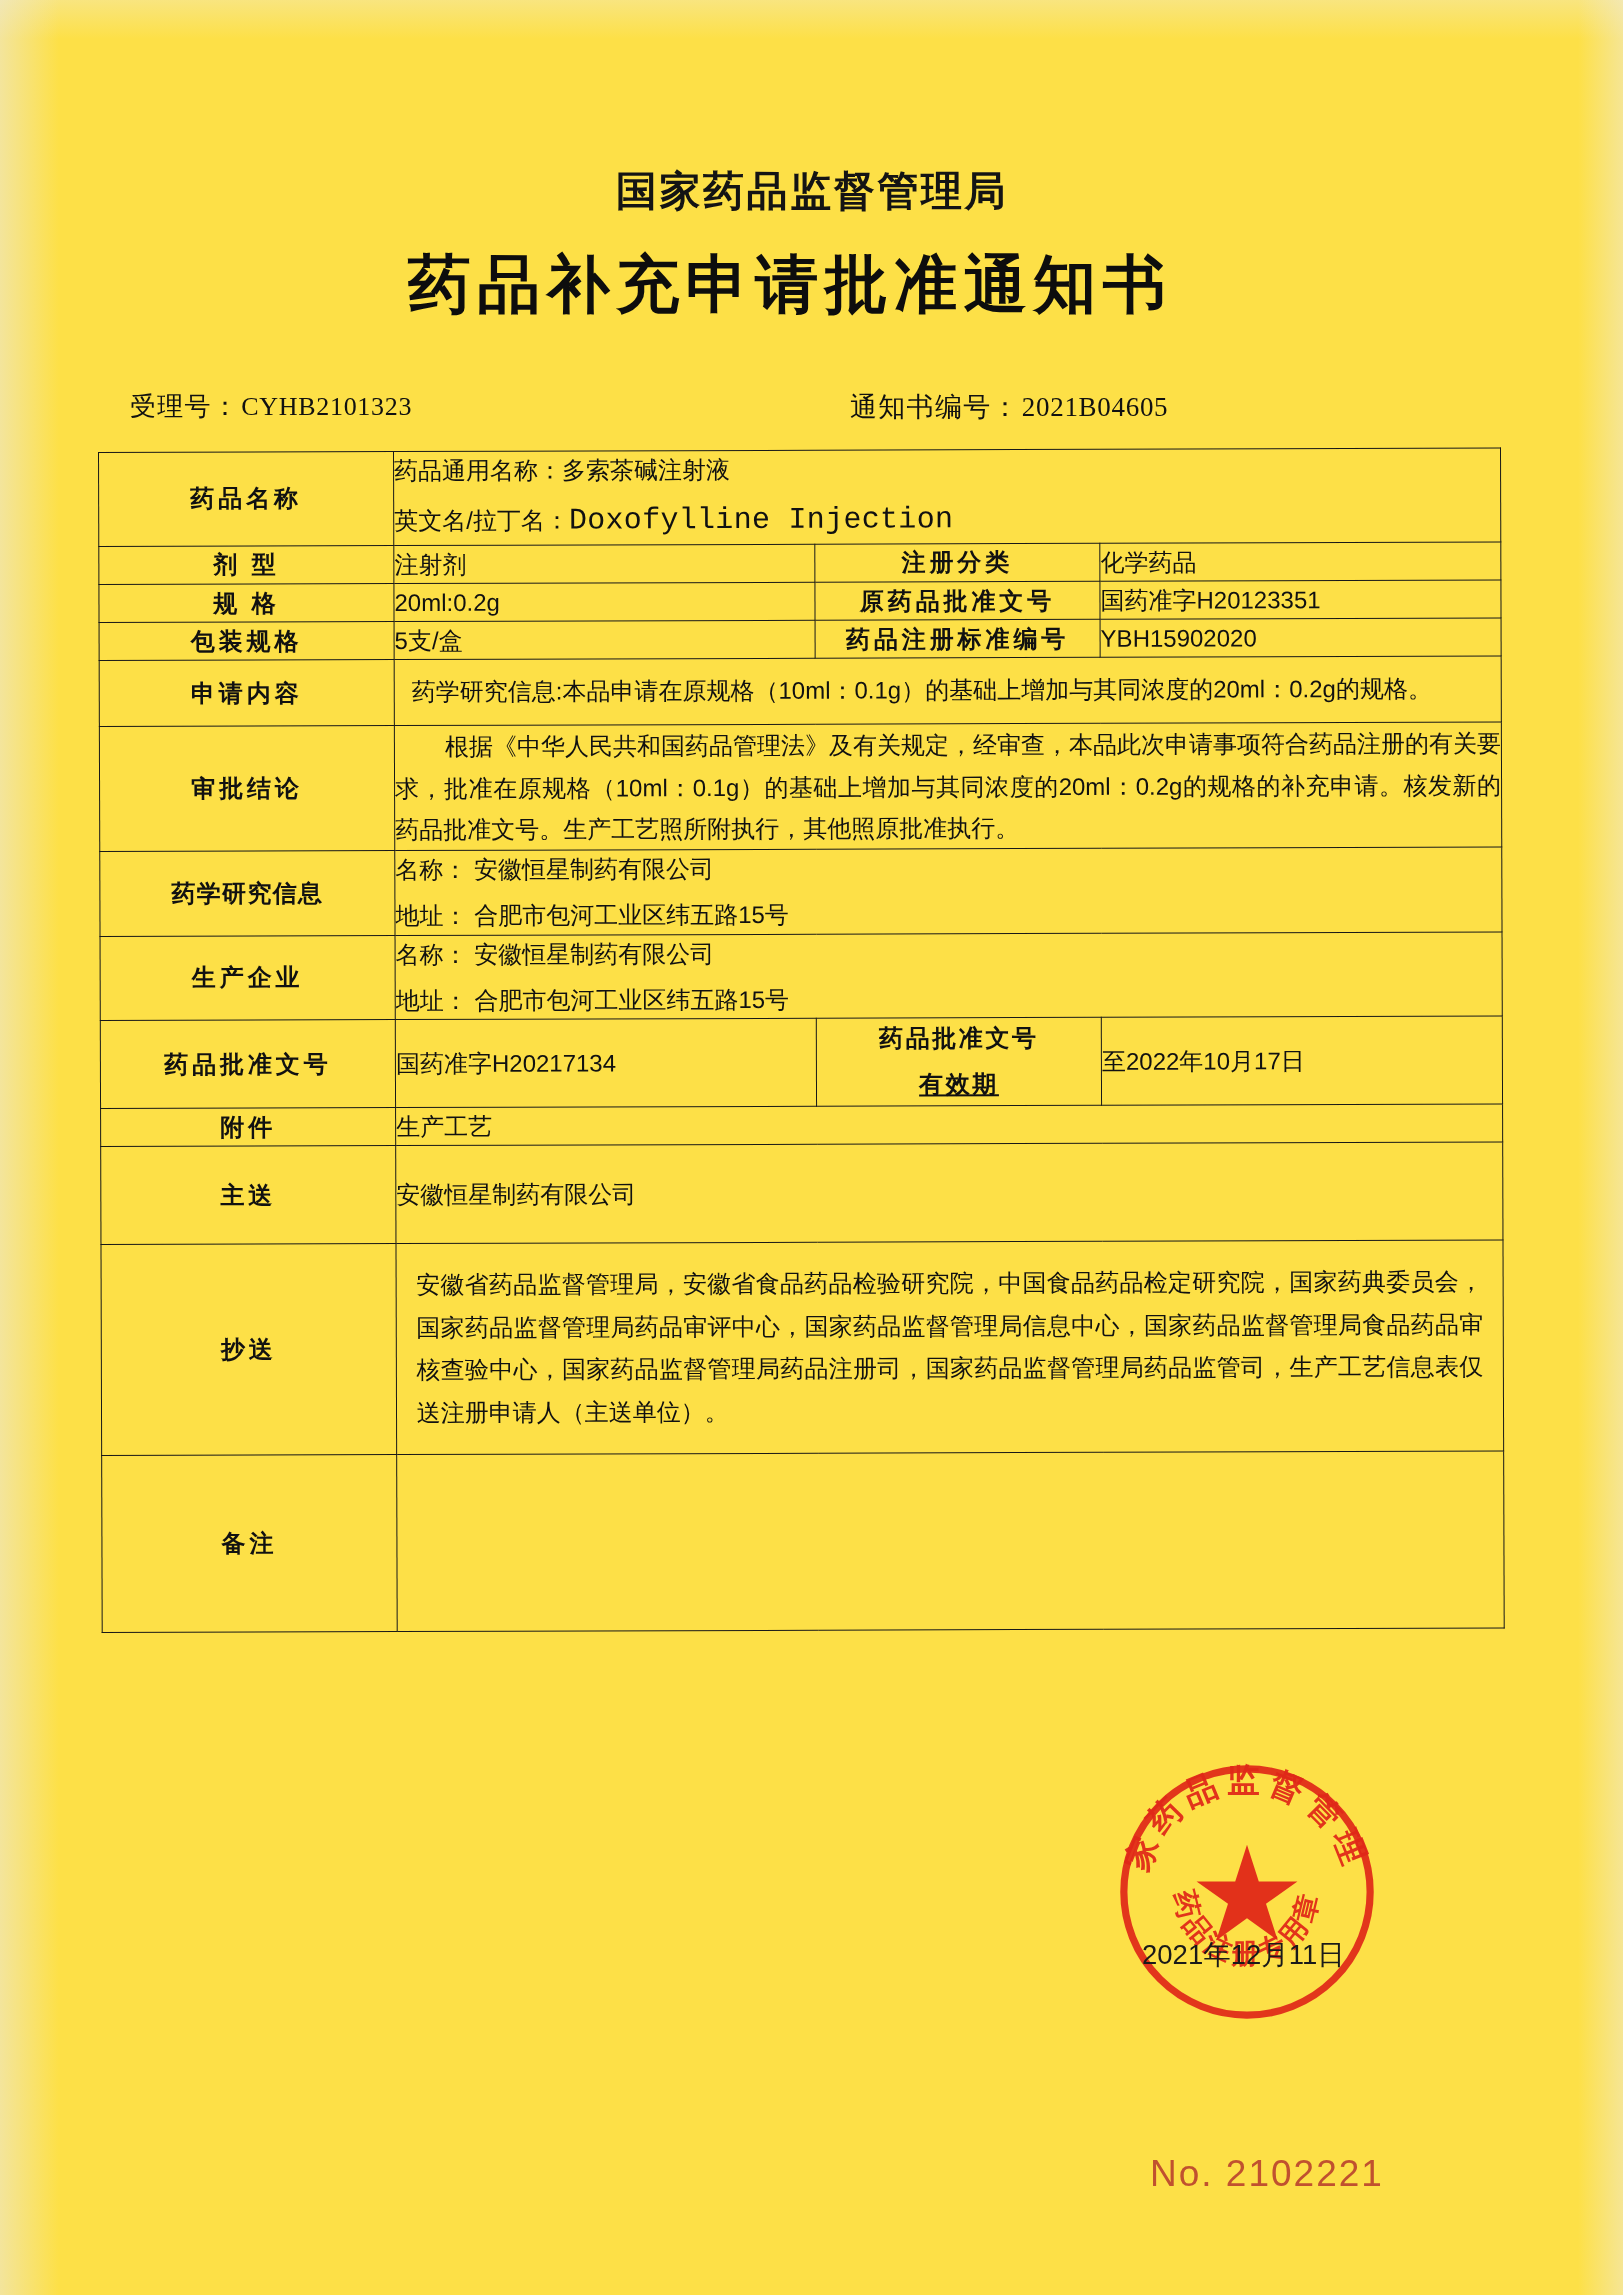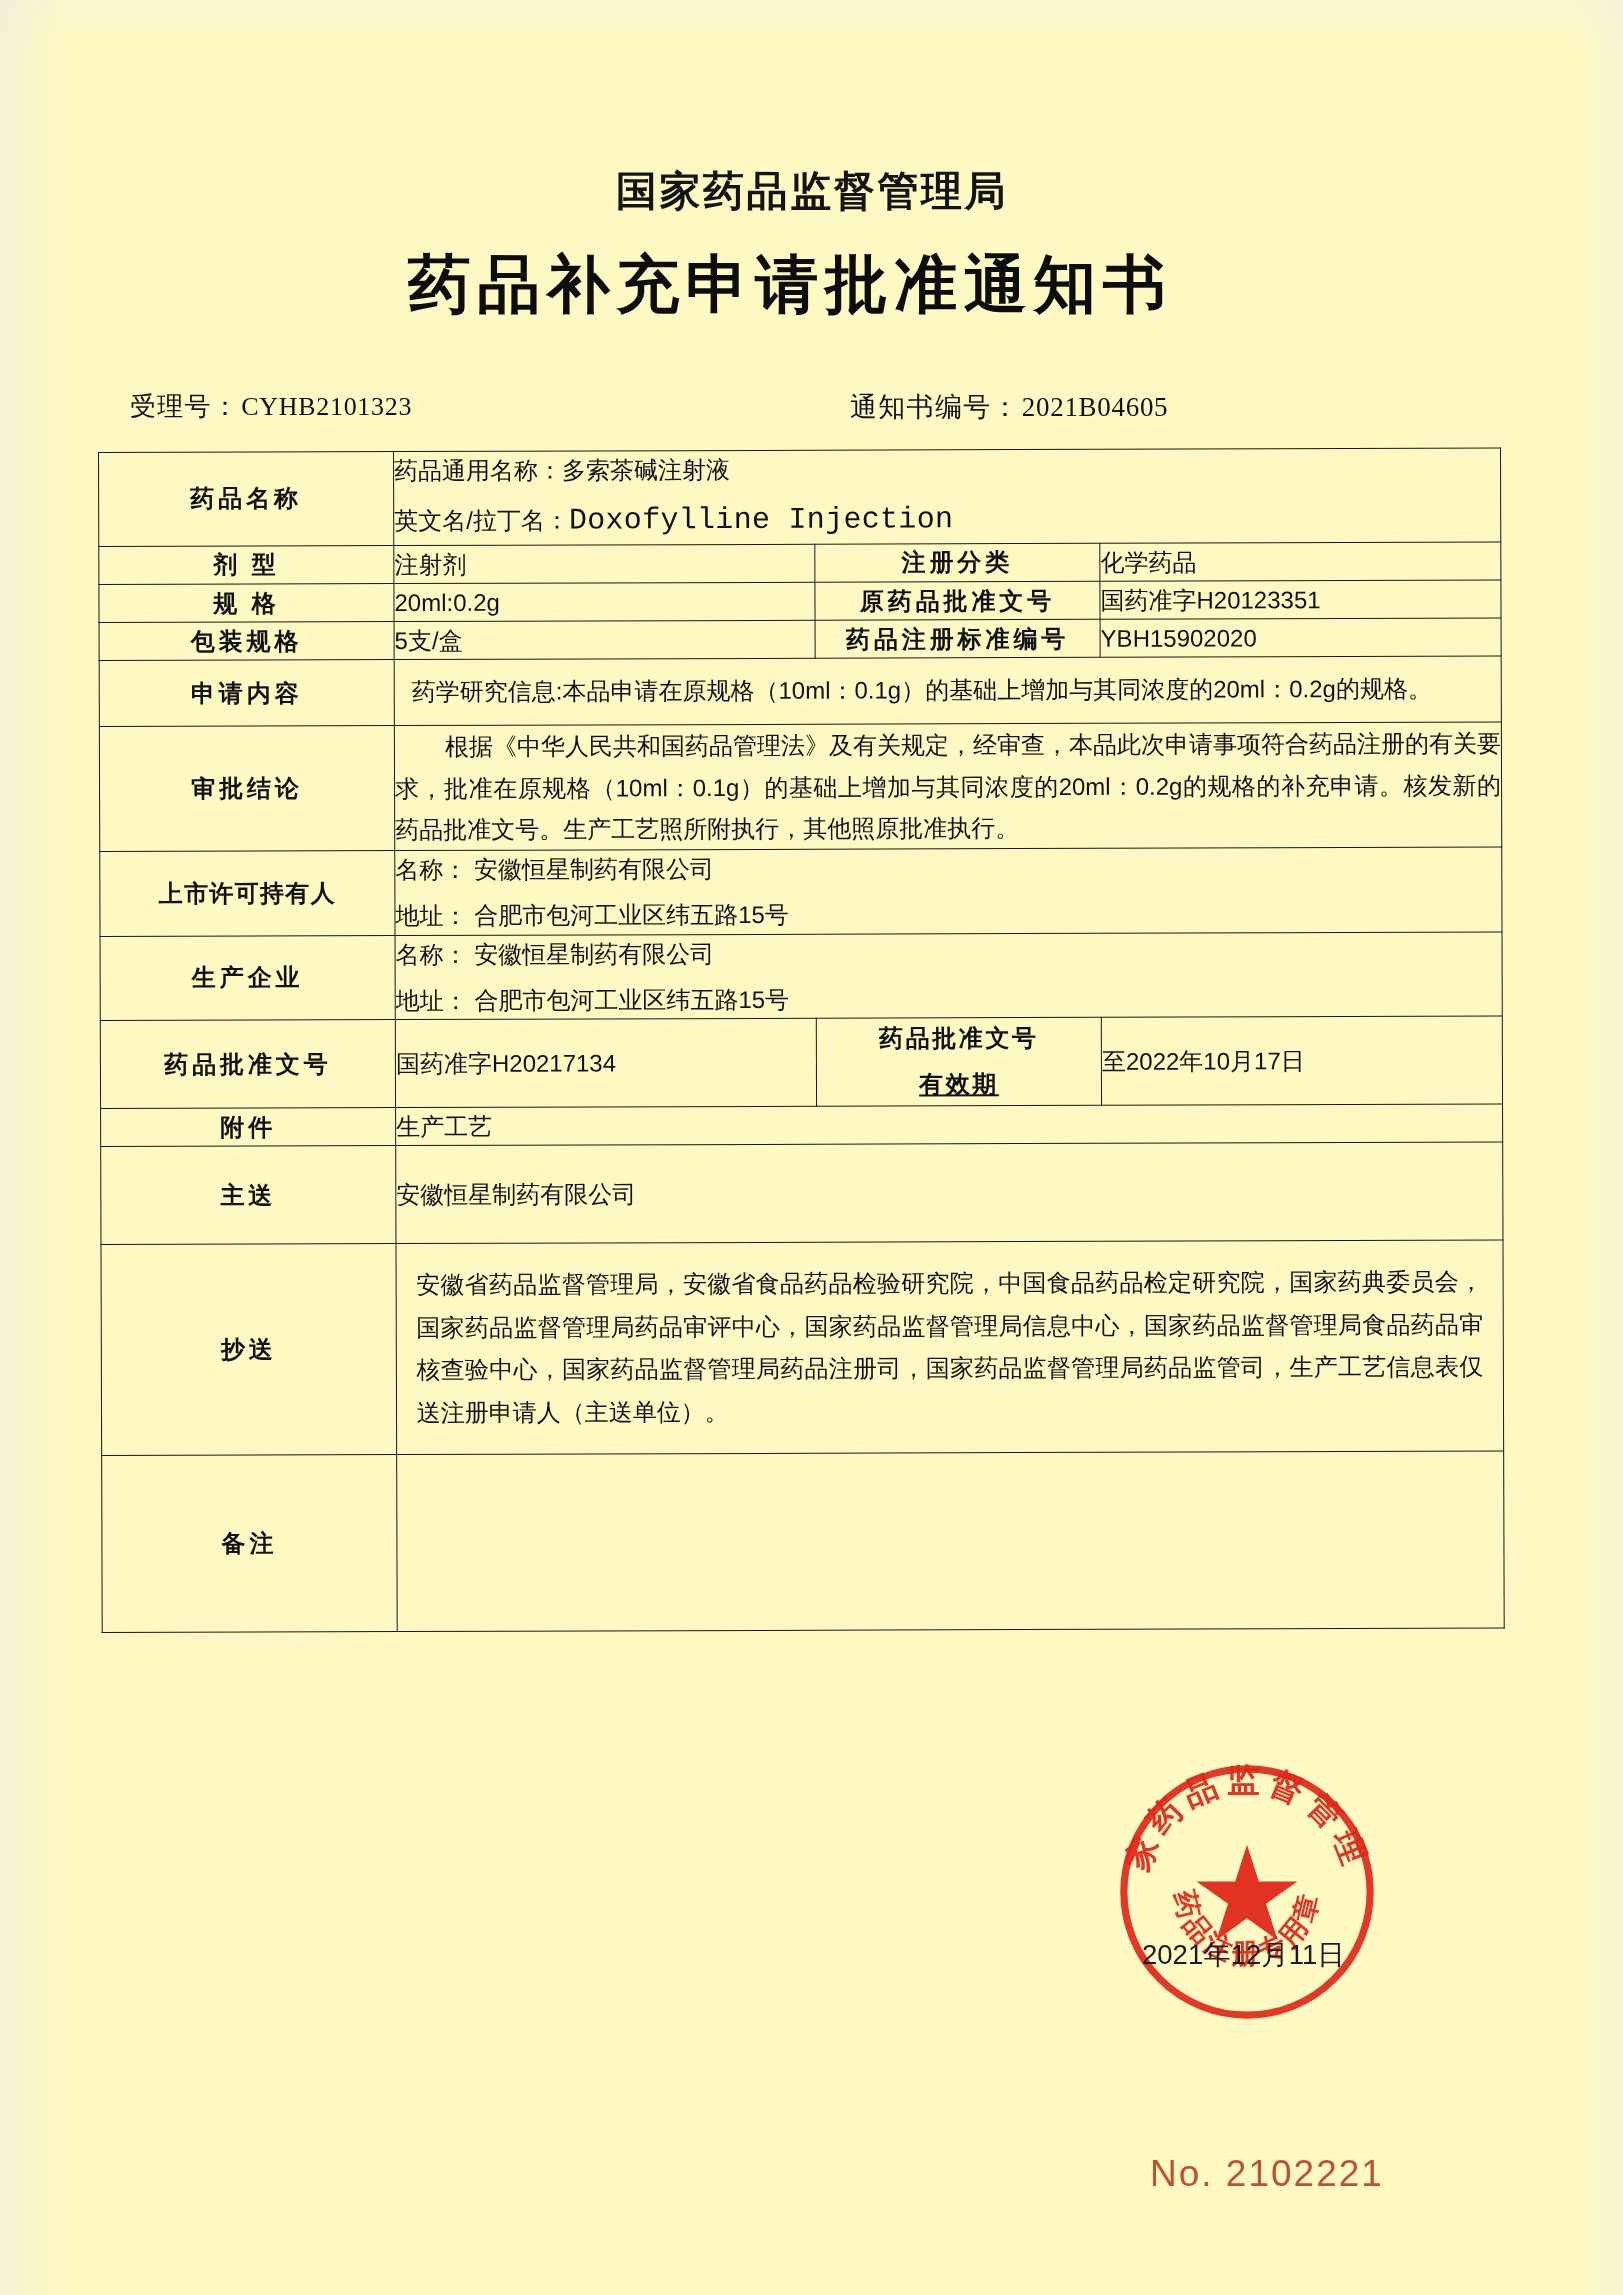--- a/index.html
+++ b/index.html
@@ -13,21 +13,21 @@
     position: relative;
     font-family: "Liberation Sans", "DejaVu Sans", sans-serif;
     color: #111111;
     background: #fdfdfb;
     overflow: hidden;
   }
 
   .page {
     position: absolute;
     inset: 0;
-    background: #fef9c3;
+    background: #fde047;
   }
 
   
   .scan-tint {
     position: absolute;
     inset: 0;
     background:
       linear-gradient(to right, rgba(235,232,226,0.55) 0px, rgba(253,253,251,0) 59px),
       linear-gradient(to left, rgba(238,235,229,0.5) 0px, rgba(253,253,251,0) 46px),
       linear-gradient(to bottom, rgba(240,238,232,0.35) 0px, rgba(253,253,251,0) 39px);
@@ -237,21 +237,21 @@
         <td class="lbl">申请内容</td>
         <td class="val val-top" colspan="3" style="line-height:1.62;padding:13px 17px;">药学研究信息:本品申请在原规格（10ml：0.1g）的基础上增加与其同浓度的20ml：0.2g的规格。</td>
       </tr>
 
       <tr>
         <td class="lbl">审批结论</td>
         <td class="para para-justify" colspan="3" style="text-indent:50px;">根据《中华人民共和国药品管理法》及有关规定，经审查，本品此次申请事项符合药品注册的有关要求，批准在原规格（10ml：0.1g）的基础上增加与其同浓度的20ml：0.2g的规格的补充申请。核发新的药品批准文号。生产工艺照所附执行，其他照原批准执行。</td>
       </tr>
 
       <tr>
-        <td class="lbl" style="letter-spacing:1.3px;">上市许可持有人</td>
+        <td class="lbl" style="letter-spacing:1.3px;">药学研究信息</td>
         <td class="val val-top" colspan="3">
           <span class="sub-line">名称： 安徽恒星制药有限公司</span>
           <span class="sub-line">地址： 合肥市包河工业区纬五路15号</span>
         </td>
       </tr>
 
       <tr>
         <td class="lbl">生产企业</td>
         <td class="val val-top" colspan="3">
           <span class="sub-line">名称： 安徽恒星制药有限公司</span>

